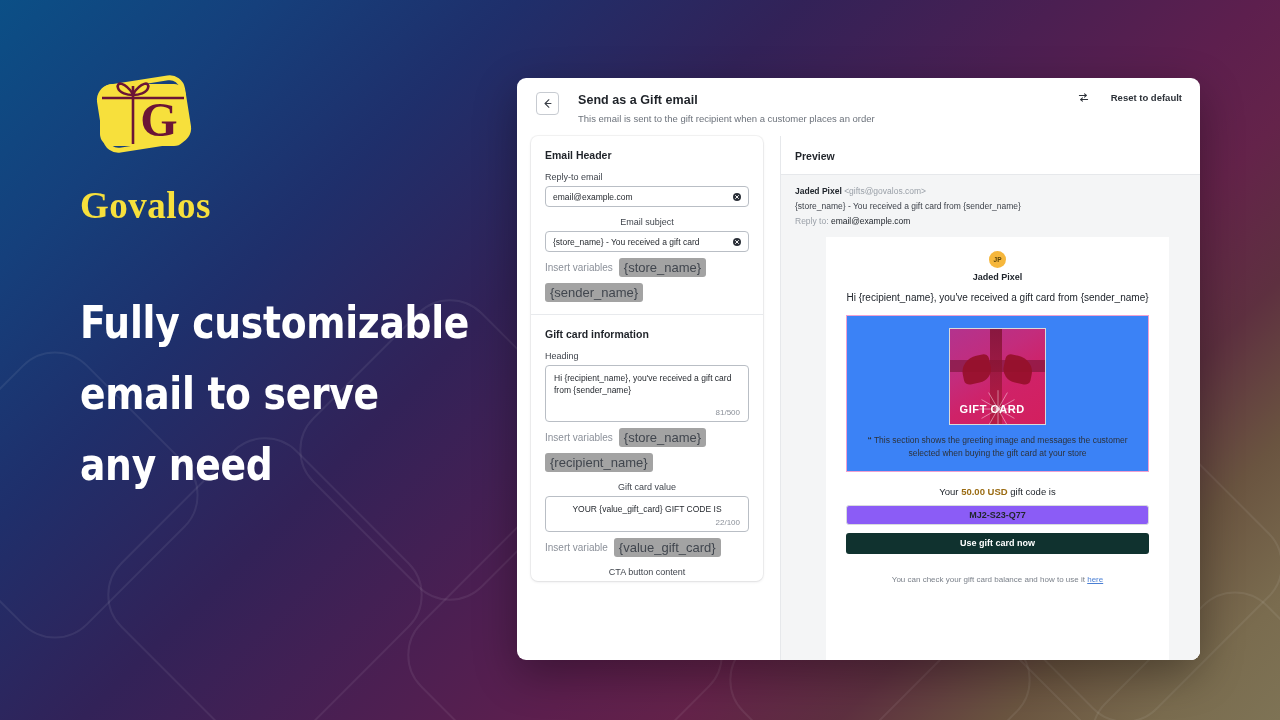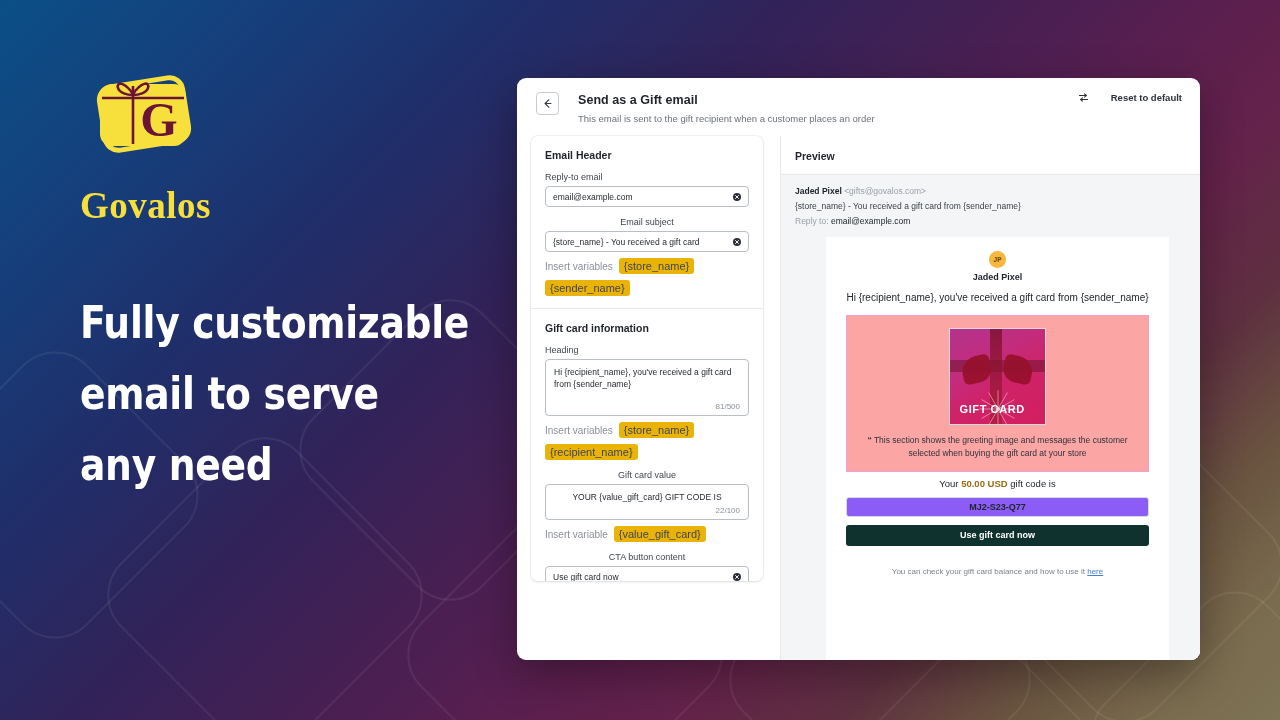--- a/index.html
+++ b/index.html
@@ -220,24 +220,24 @@
     margin-top: 6px;
     flex-wrap: wrap;
   }
 
   .chips-label {
     font-size: 10px;
     color: #8b9099;
   }
 
   .chip {
-    background: #eab308;
+    background: #a3a3a3;
     border-radius: 3px;
     padding: 2px 5px;
-    font-size: 11px;
+    font-size: 13px;
     color: #41464e;
     cursor: pointer;
   }
 
   
   .prev-head {
     padding: 14px 0 12px 14px;
     font-size: 10.5px;
     font-weight: bold;
     color: #1f2329;
@@ -289,21 +289,21 @@
 
   .greeting {
     text-align: center;
     font-size: 10px;
     color: #21262d;
     margin-bottom: 12px;
   }
 
   .gift-block {
     border: 1.5px solid #f0a0d0;
-    background: #fca5a5;
+    background: #3b82f6;
     padding: 12px 12px 11px 12px;
     text-align: center;
   }
 
   .gift-img {
     width: 97px; height: 97px;
     margin: 0 auto;
     border: 1px solid #d9d9d9;
     position: relative;
     overflow: hidden;
@@ -344,21 +344,21 @@
     color: #2d323a;
     text-align: center;
     padding: 0 2px;
   }
   .quote .qm { color: #2d323a; font-weight: bold; }
 
   .code-line {
     text-align: center;
     font-size: 9.5px;
     color: #21262d;
-    margin-top: 6px;
+    margin-top: 14px;
     margin-bottom: 8px;
   }
   .code-line b { color: #9a6b12; font-weight: bold; }
 
   .code-box {
     border: 1px solid #d8dade;
     background: #8b5cf6;
     border-radius: 3px;
     height: 20px;
     display: flex; align-items: center; justify-content: center;

